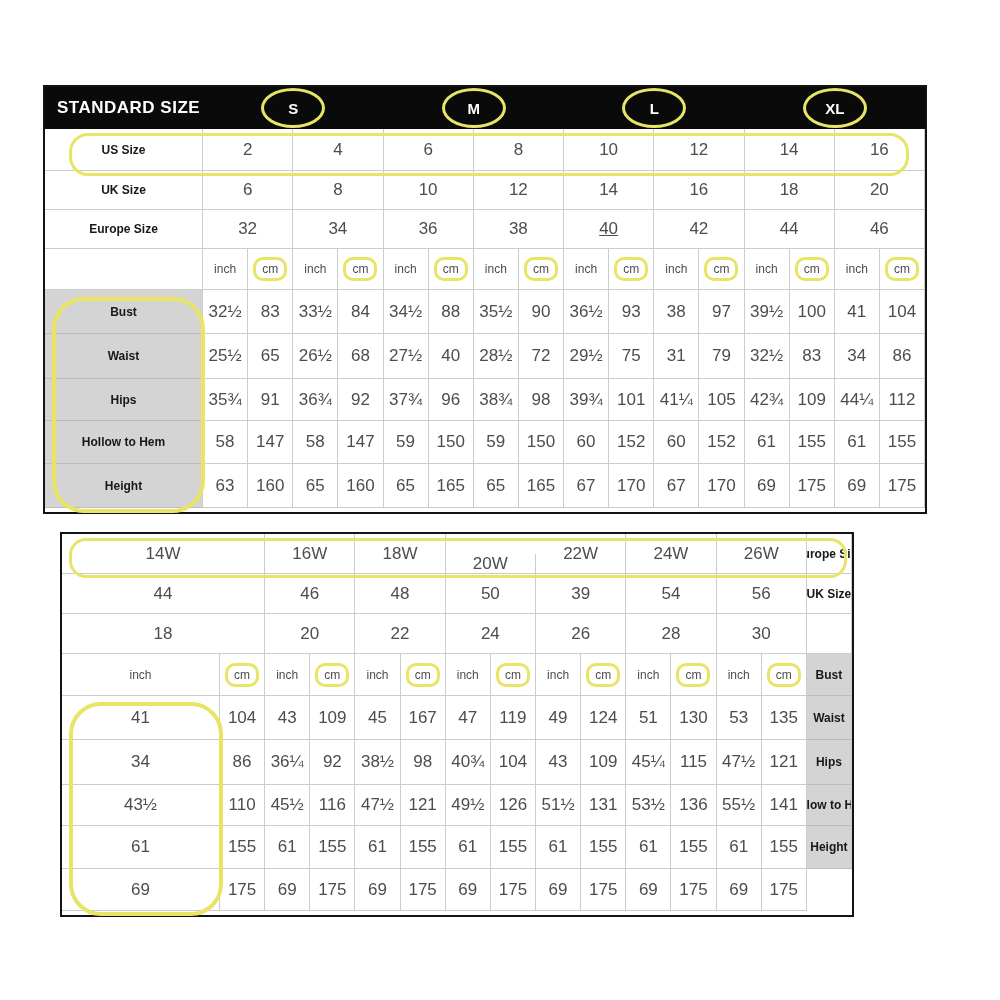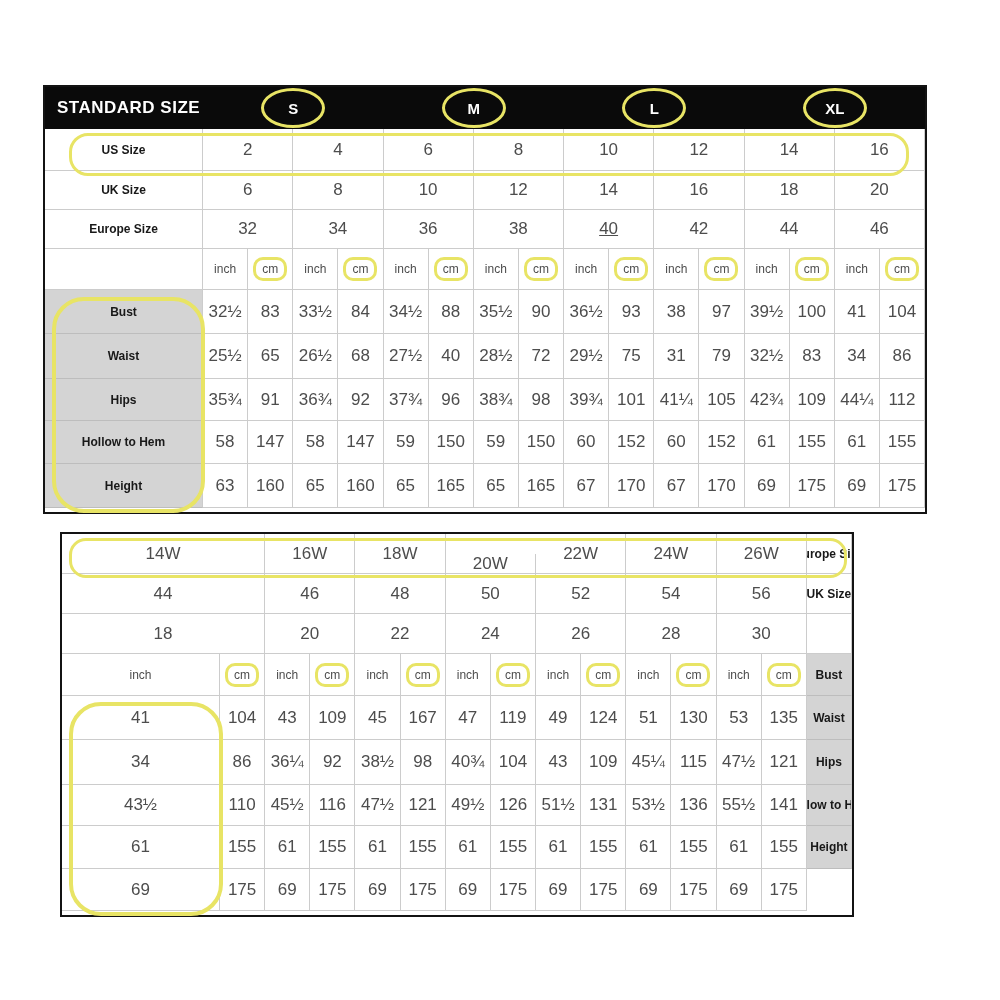--- a/index.html
+++ b/index.html
@@ -248,21 +248,21 @@
         <div class="cell num" style="grid-column: span 2;">18W</div>
         <div class="cell num" style="grid-column: span 2; margin-top: 20px;">20W</div>
         <div class="cell num" style="grid-column: span 2;">22W</div>
         <div class="cell num" style="grid-column: span 2;">24W</div>
         <div class="cell num" style="grid-column: span 2;">26W</div>
         <div class="cell label">Europe Size</div>
         <div class="cell num" style="grid-column: span 2;">44</div>
         <div class="cell num" style="grid-column: span 2;">46</div>
         <div class="cell num" style="grid-column: span 2;">48</div>
         <div class="cell num" style="grid-column: span 2;">50</div>
-        <div class="cell num" style="grid-column: span 2;">52</div>
+        <div class="cell num" style="grid-column: span 2;">39</div>
         <div class="cell num" style="grid-column: span 2;">54</div>
         <div class="cell num" style="grid-column: span 2;">56</div>
         <div class="cell label">UK Size</div>
         <div class="cell num" style="grid-column: span 2;">18</div>
         <div class="cell num" style="grid-column: span 2;">20</div>
         <div class="cell num" style="grid-column: span 2;">22</div>
         <div class="cell num" style="grid-column: span 2;">24</div>
         <div class="cell num" style="grid-column: span 2;">26</div>
         <div class="cell num" style="grid-column: span 2;">28</div>
         <div class="cell num" style="grid-column: span 2;">30</div>

